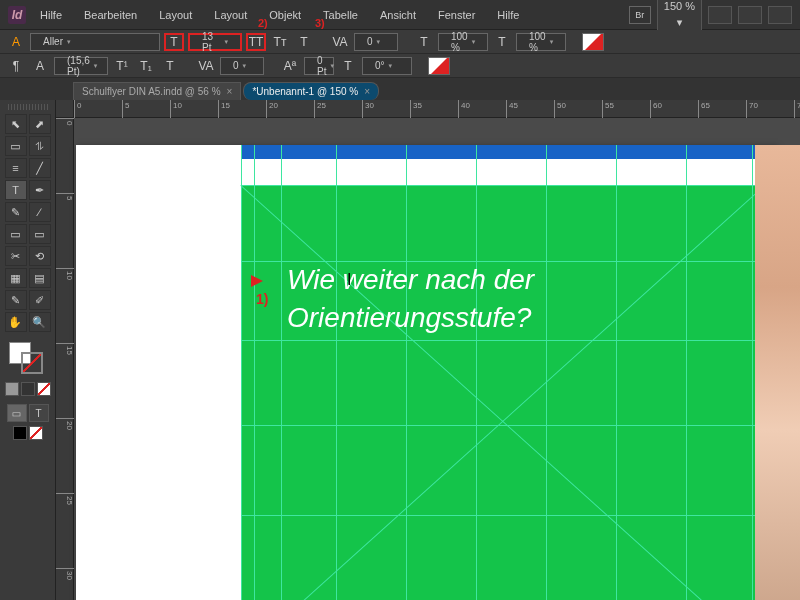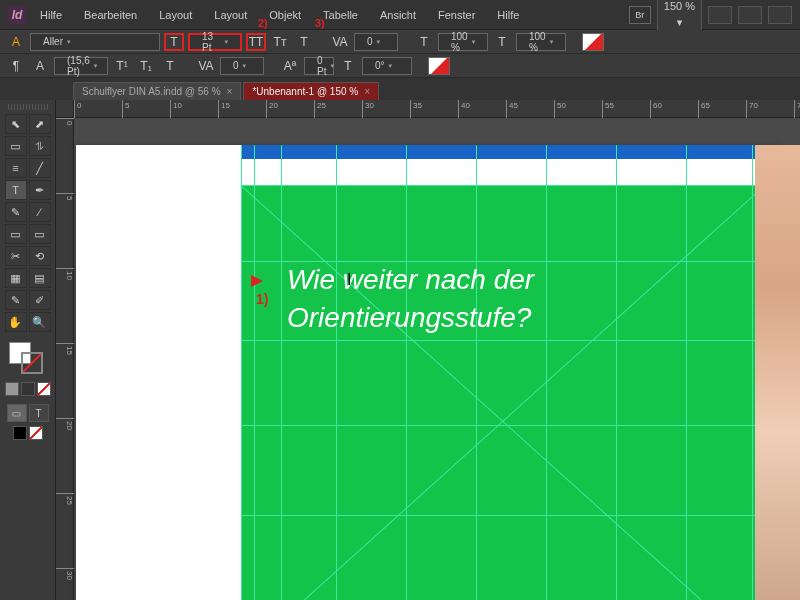--- a/index.html
+++ b/index.html
@@ -19,21 +19,21 @@
 .ctrl .ico { width:20px; height:18px; display:flex; align-items:center; justify-content:center; color:#ccc; font-size:12px; border:1px solid transparent; }
 .ctrl .sel { border:1px solid #666; background:#333; height:18px; display:flex; align-items:center; padding:0 12px; font-size:10px; position:relative; }
 .ctrl .sel .arr { margin-left:4px; font-size:7px; color:#999; }
 .ctrl .hl { border:2px solid #d22; }
 .ctrl .hllabel { color:#d22; font-weight:bold; position:absolute; font-size:11px; }
 .swatch{ width:22px; height:18px; background:linear-gradient(135deg,#fff 48%,#d22 52%); border:1px solid #666;}
 
 
 .tabs { background:#333; height:22px; display:flex; align-items:flex-end; padding-left:73px; }
 .tab { background:#444; color:#aaa; font-size:10px; padding:3px 8px; border:1px solid #555; border-bottom:none; display:flex; align-items:center; gap:6px; margin-right:2px; }
-.tab.active { background:#7f1d1d; color:#eee; }
+.tab.active { background:#0c4a6e; color:#eee;border-radius:8px; }
 .tab .x { color:#999; cursor:pointer; }
 
 
 .work { display:flex; height:520px; }
 .toolcol { width:56px; background:#3a3a3a; border-right:1px solid #222; display:flex; flex-direction:column; align-items:center; padding-top:4px; }
 .toolcol .handle { width:40px; height:6px; background:repeating-linear-gradient(90deg,#555 0 1px,transparent 1px 3px); margin-bottom:2px;}
 .toolgrid { display:grid; grid-template-columns:22px 22px; gap:2px; margin-top:2px;}
 .toolgrid .t { width:22px; height:20px; background:#3a3a3a; border:1px solid #2f2f2f; display:flex; align-items:center; justify-content:center; font-size:11px; color:#ccc; }
 .toolgrid .t.sel{ background:#555; }
 .fillstroke { margin-top:10px; position:relative; width:38px; height:34px; }

